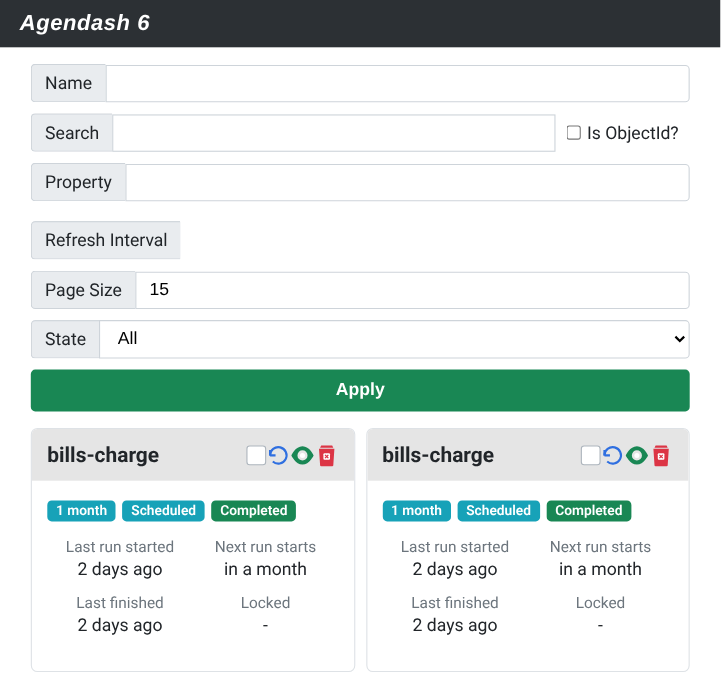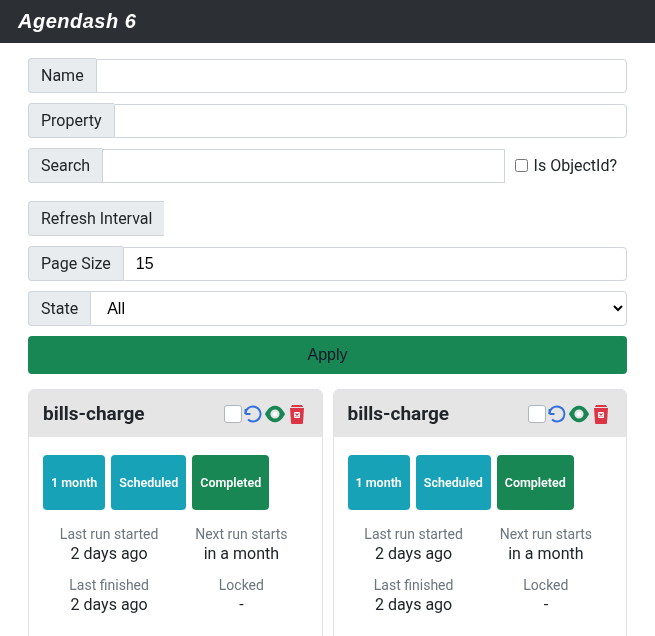--- a/index.html
+++ b/index.html
@@ -6,30 +6,30 @@
   body { font-family: -apple-system, BlinkMacSystemFont, "Segoe UI", Roboto, sans-serif; font-size: 16px; color: #212529; background: #fff; width: 655px; }
   .header { background: #2c3034; color: #fff; padding: 10px 18px; font-family: "Arial Black", sans-serif; font-weight: 900; font-style: italic; font-size: 20px; letter-spacing: 0.5px; }
   .content { padding: 15px 28px 20px 28px; }
   .input-group { display: flex; margin-bottom: 10px; align-items: center; }
   .input-label { background: #e9ecef; border: 1px solid #ced4da; border-right: none; padding: 7px 12px; font-size: 16px; color: #212529; border-radius: 4px 0 0 4px; white-space: nowrap; display:flex; align-items:center; }
   .input-field { flex: 1; border: 1px solid #ced4da; padding: 7px 12px; font-size: 16px; border-radius: 0 4px 4px 0; outline: none; min-width:0; }
   .search-row .input-field { border-radius: 0; border-right:1px solid #ced4da;}
   .search-extra { display:flex; align-items:center; padding: 0 10px; gap:6px; }
   .search-extra input[type=checkbox]{ width:13px; height:13px;}
   select.input-field { background:#fff; }
-  .apply-btn { width: 100%; background: #198754; color: #0f172a; border: none; padding: 10px; font-size: 16px; border-radius: 4px; cursor: pointer; }
+  .apply-btn { width: 100%; background: #198754; color: #ffffff; border: none; padding: 10px; font-size: 16px; border-radius: 4px; cursor: pointer; font-weight: bold; }
   .cards { display: flex; gap: 10px; margin-top: 15px; }
   .card { flex: 1; border: 1px solid #dee2e6; border-radius: 6px; overflow: hidden; }
   .card-head { background: #e5e5e5; padding: 12px 14px; display: flex; align-items: center; }
   .card-title { font-weight: 700; font-size: 19px; flex: 1; }
   .card-check { width: 18px; height: 18px; border: 1px solid #adb5bd; border-radius: 3px; background:#fff; }
   .icon-btn { width: 22px; height: 22px; display:flex; align-items:center; justify-content:center; cursor:pointer; }
   .card-body { padding: 18px 14px 18px 14px; }
   .badges { display:flex; gap:6px; margin-bottom: 16px; }
-  .badge { font-size: 12.5px; font-weight:600; color:#fff; padding: 20px 8px; border-radius:4px; }
+  .badge { font-size: 12.5px; font-weight:600; color:#fff; padding: 2px 8px; border-radius:4px; }
   .badge-info { background:#17a2b8; }
   .badge-success { background:#198754; }
   .stats-row { display:flex; margin-bottom: 14px; align-items: flex-end; }
   .stat { flex:1; text-align:center; }
   .stat-label { font-size:14px; color:#6c757d; margin-bottom:2px;}
   .stat-value { font-size:16px; color:#212529;}
   svg { display:block; }
 </style>
 </head>
 <body>
@@ -38,32 +38,32 @@
   <span>Agendash 6</span>
 </div>
 
 <div class="content">
 
   <div class="input-group">
     <span class="input-label">Name</span>
     <input class="input-field" value="" style="">
   </div>
 
-  <div class="input-group">
-    <span class="input-label">Property</span>
-    <input class="input-field" value="" style="">
-  </div>
-
   <div class="input-group search-row">
     <span class="input-label">Search</span>
     <input class="input-field" value="" style="">
     <div class="search-extra">
       <input type="checkbox" style="">
       <span>Is ObjectId?</span>
     </div>
+  </div>
+
+  <div class="input-group">
+    <span class="input-label">Property</span>
+    <input class="input-field" value="" style="">
   </div>
 
   <div style="height:8px"></div>
 
   <div class="input-group">
     <span class="input-label">Refresh Interval</span>
   </div>
 
   <div class="input-group">
     <span class="input-label">Page Size</span>

